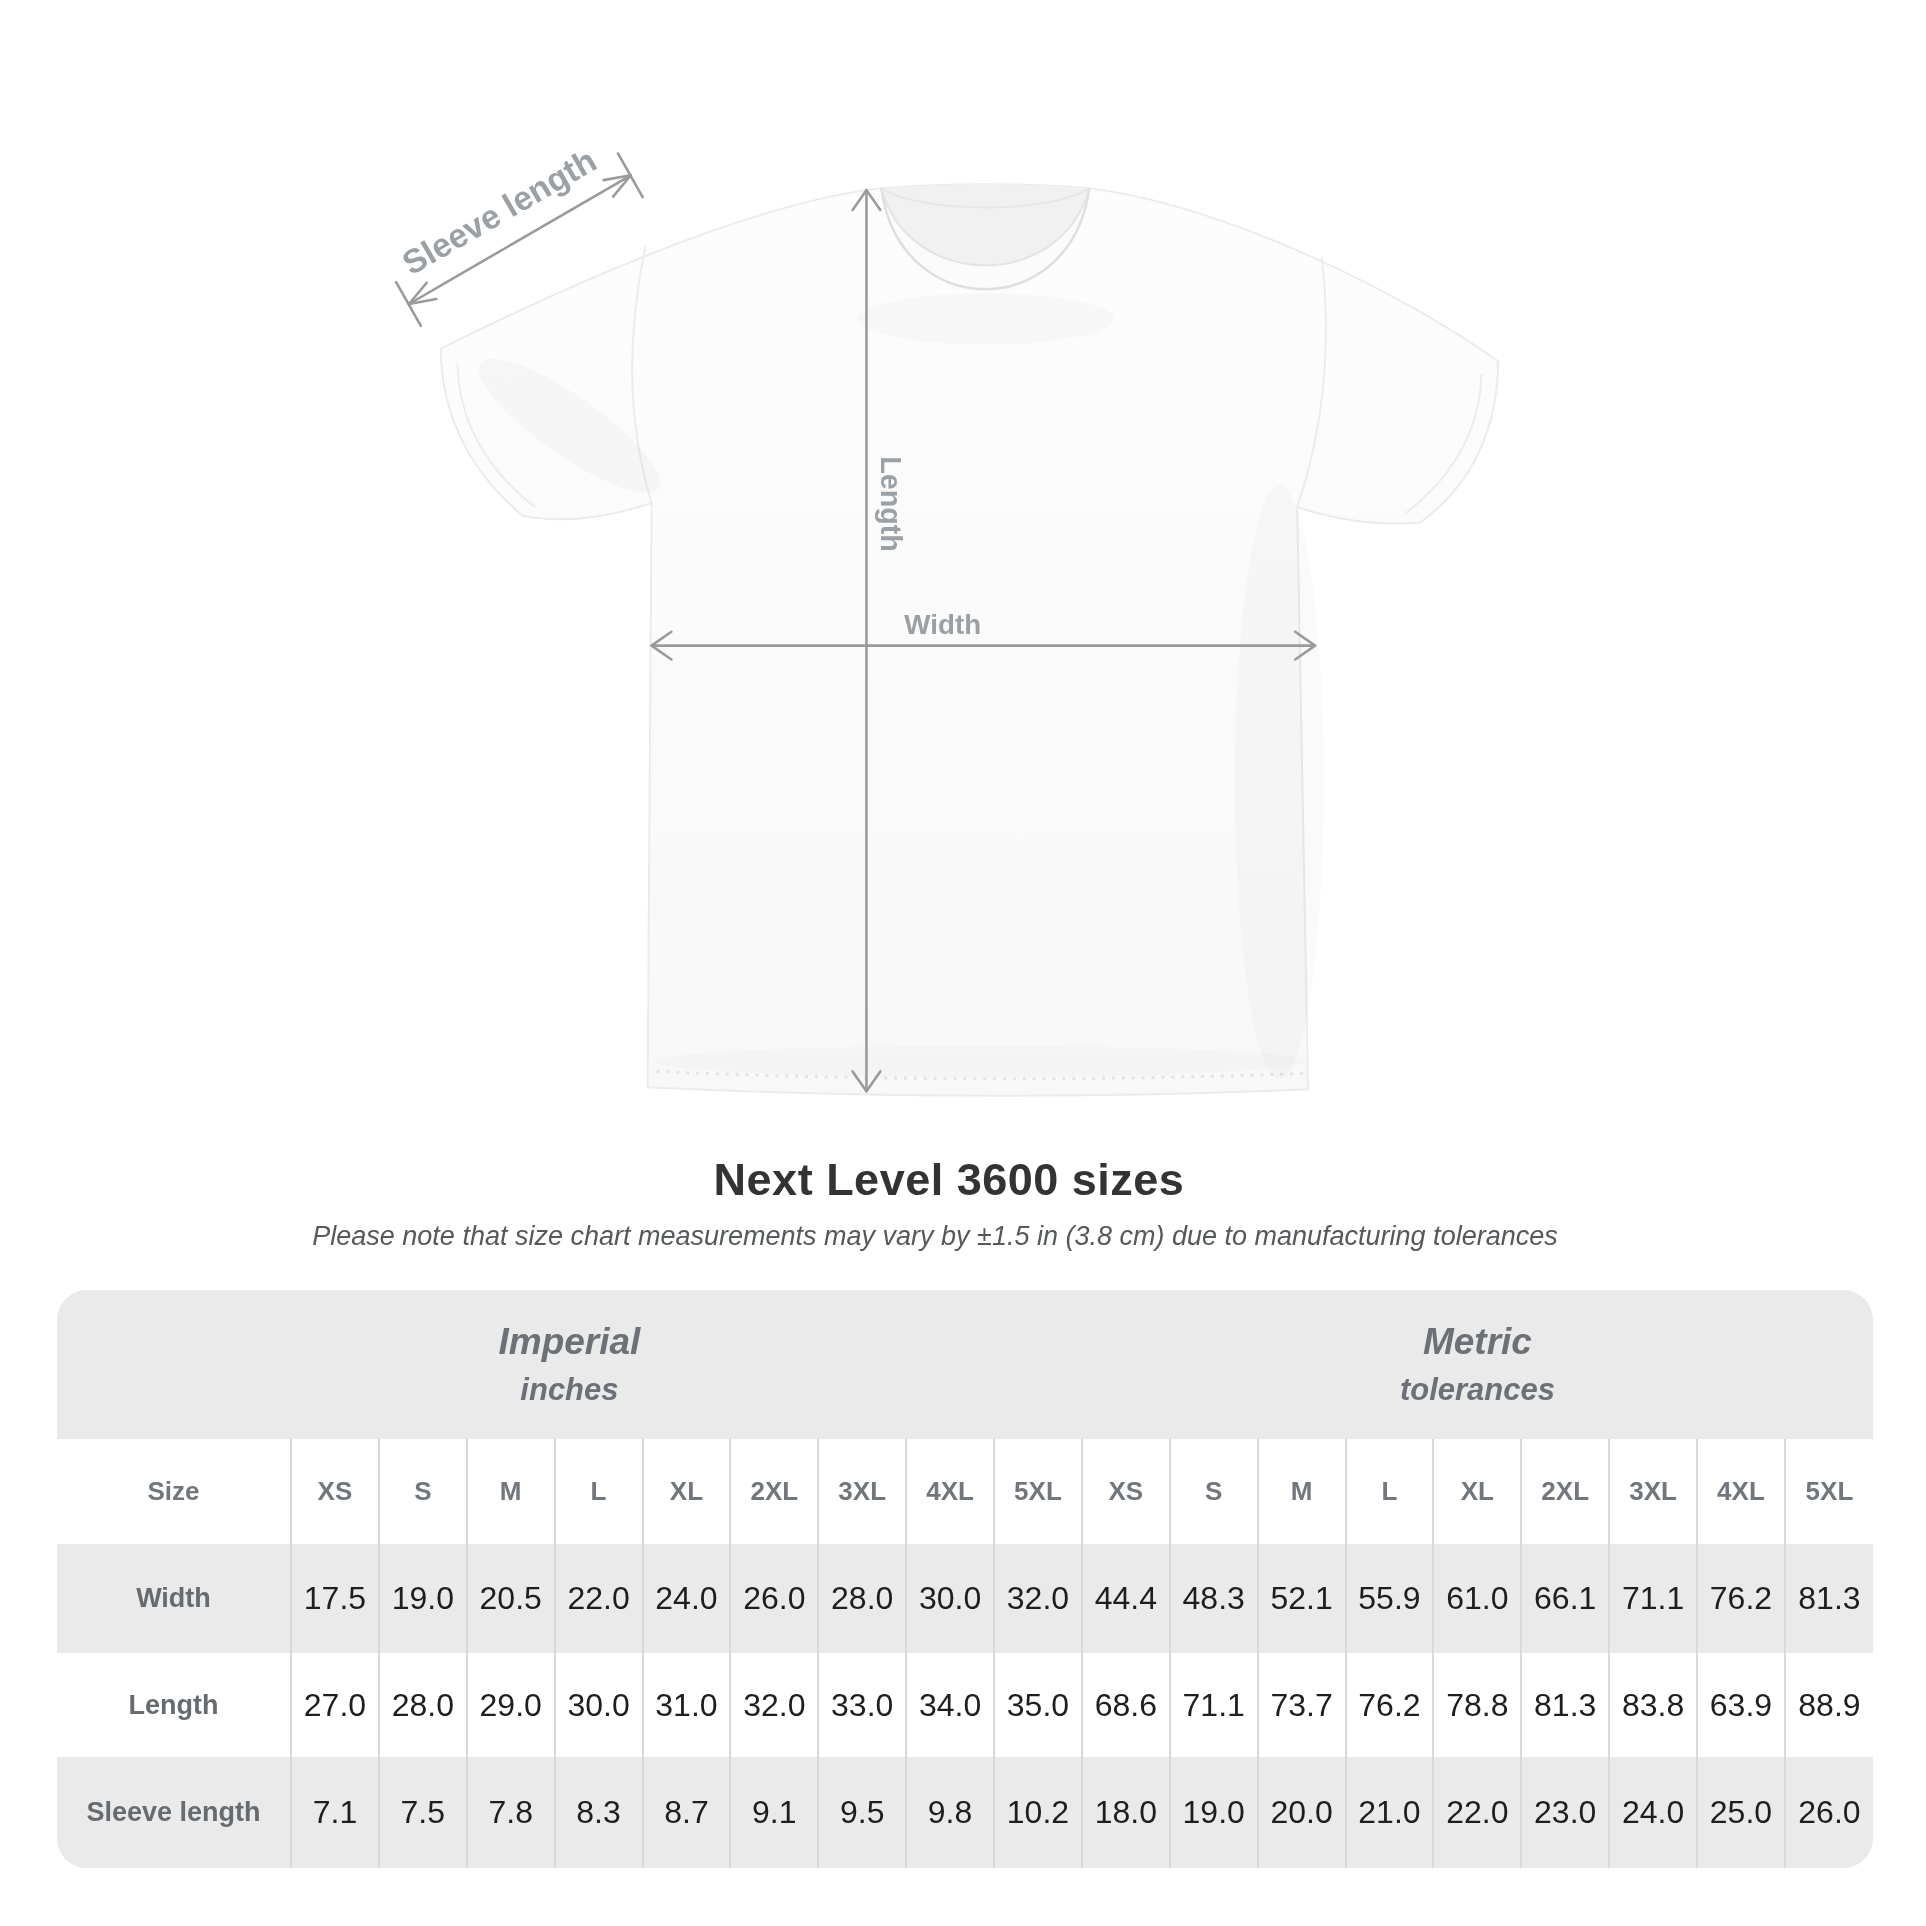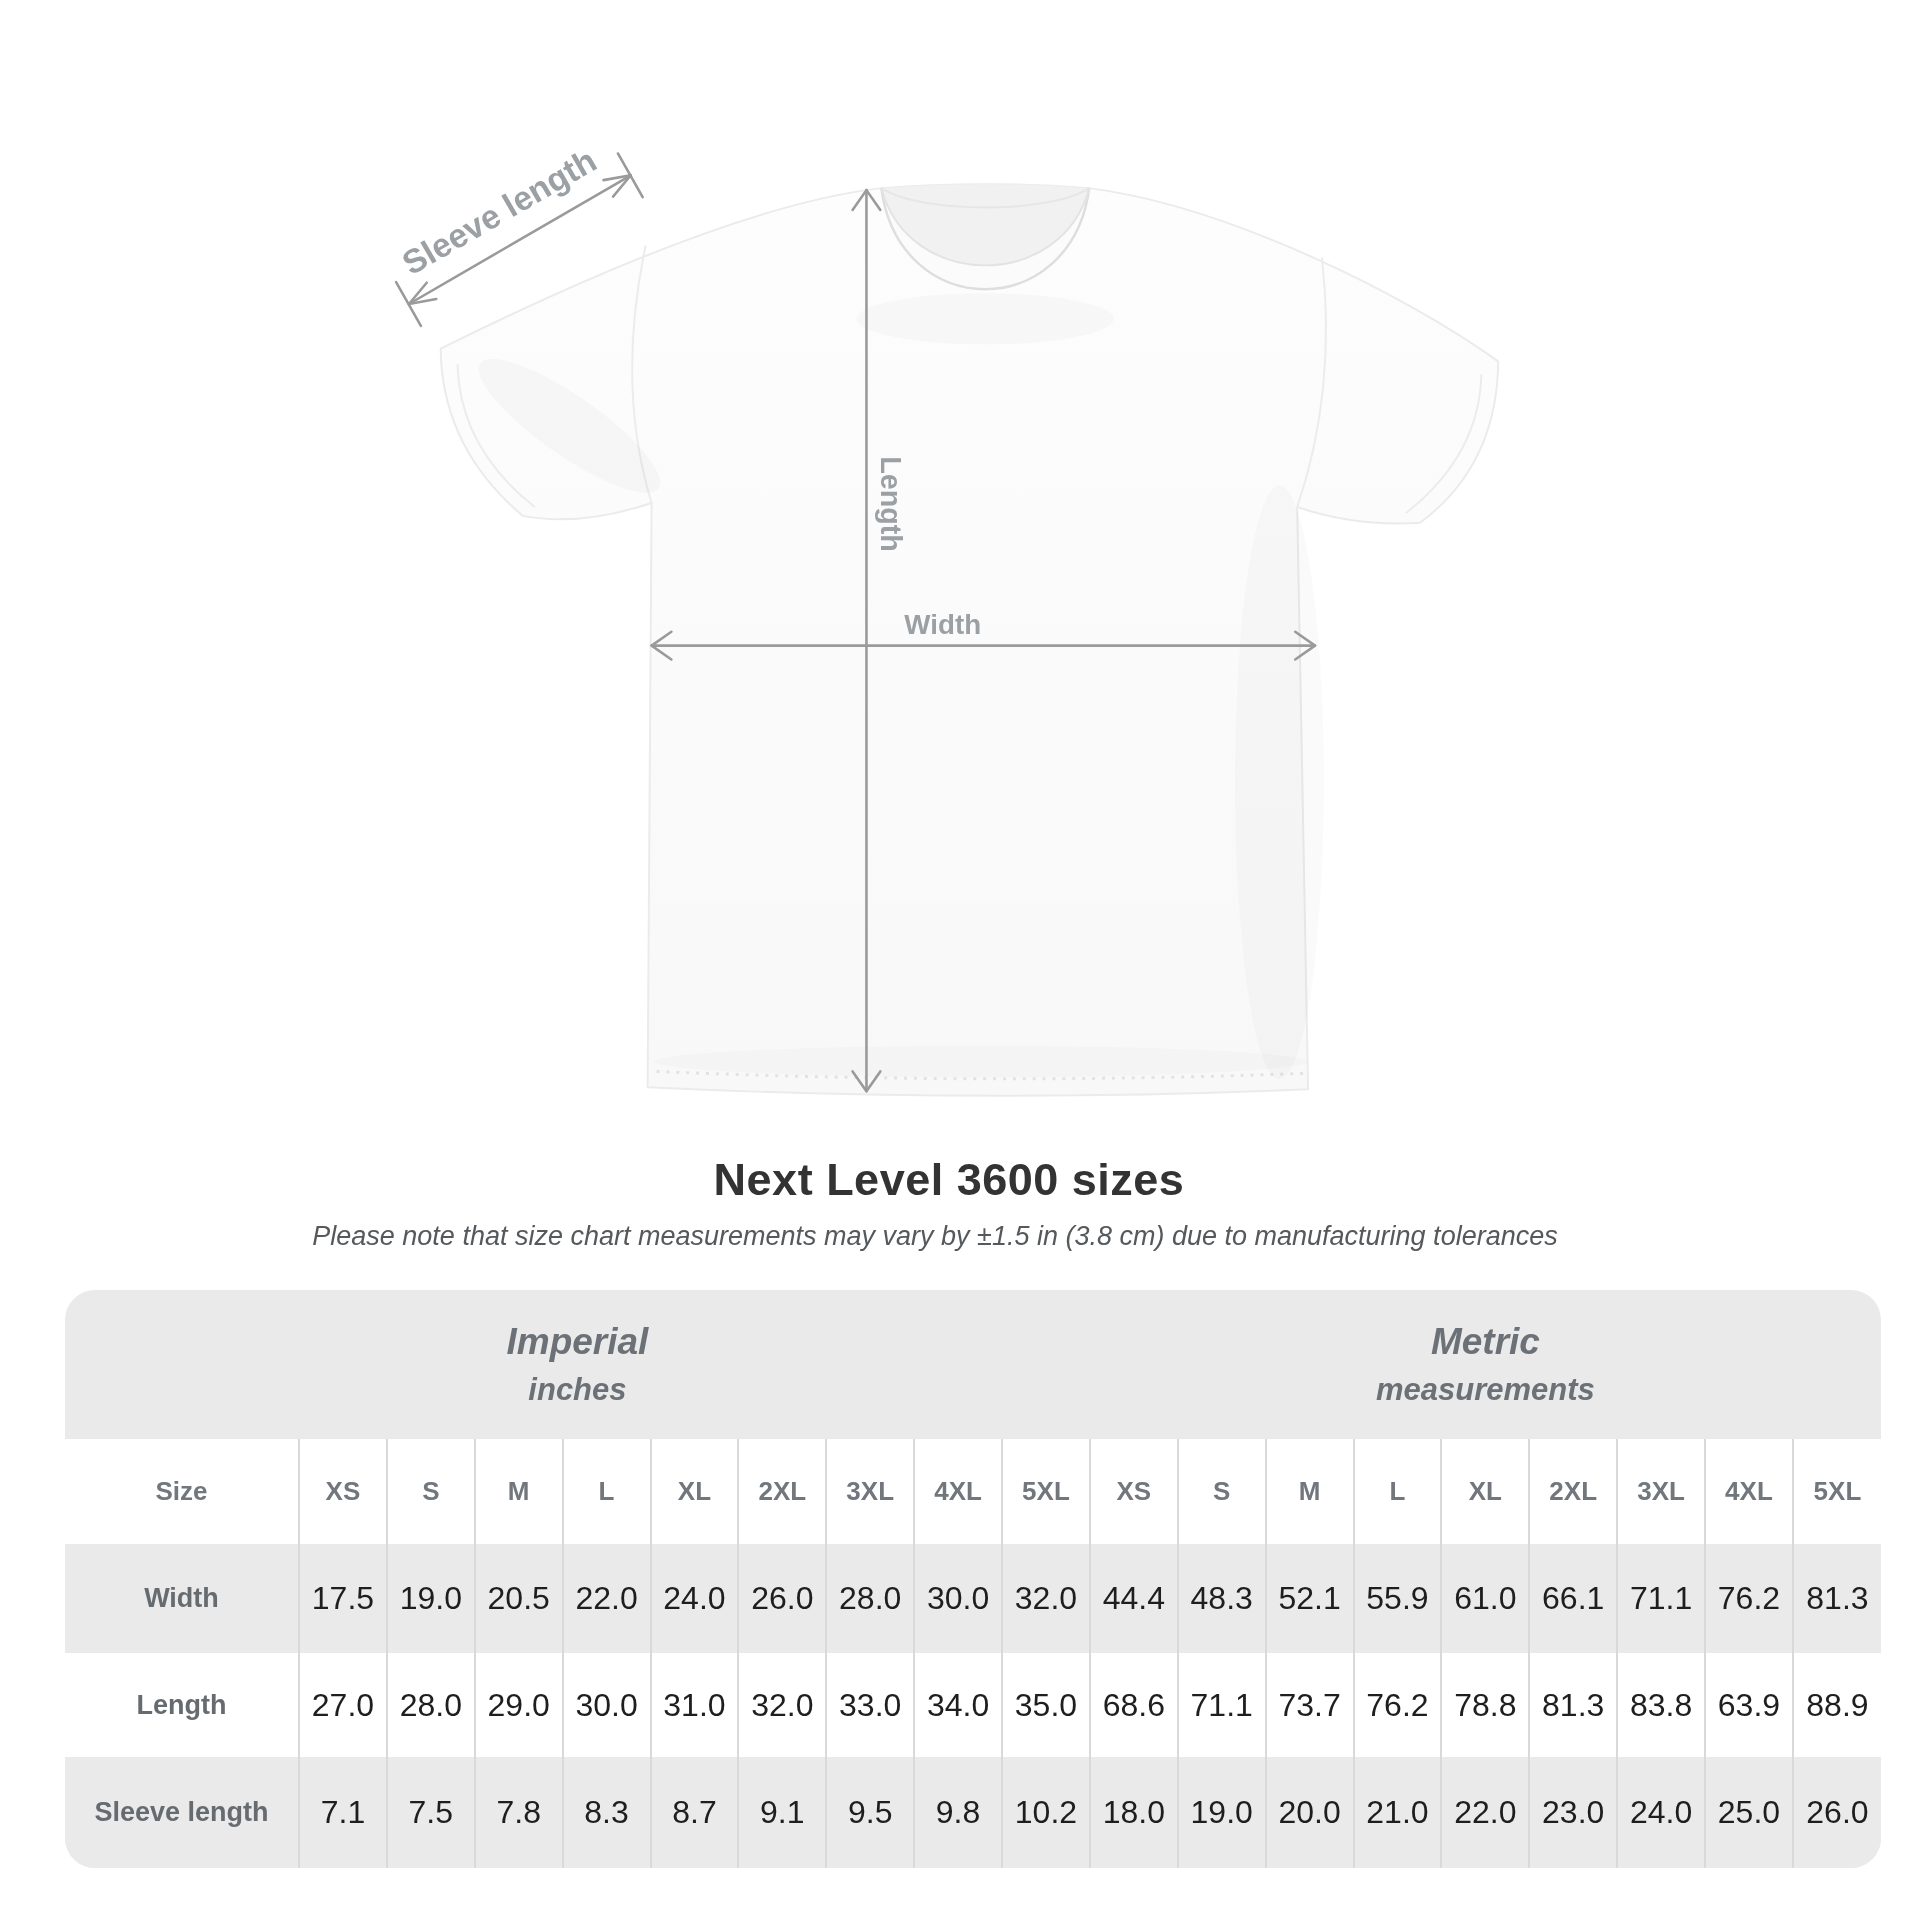--- a/index.html
+++ b/index.html
@@ -21,21 +21,21 @@
   .page-title{
     position:absolute;left:0;top:1154px;width:1898px;text-align:center;
     font-size:45px;font-weight:bold;color:var(--title);letter-spacing:0.5px;
   }
   .page-subtitle{
     position:absolute;left:0;top:1221px;width:1870px;text-align:center;
     font-size:27px;font-style:italic;color:var(--subtitle);
   }
   
   .table-wrap{
-    position:absolute;left:65px;top:1290px;width:1816px;height:578px;
+    position:absolute;left:57px;top:1290px;width:1816px;height:578px;
     background:var(--stripe);border-radius:30px;overflow:hidden;
   }
   table.size-table{
     width:100%;height:100%;border-collapse:collapse;table-layout:fixed;
   }
   .size-table col.c-label{width:234px;}
   .size-table td,.size-table th{padding:0;text-align:center;vertical-align:middle;}
   tr.band-row{height:149px;}
   tr.size-row{height:105px;}
   tr.width-row{height:109px;}
@@ -150,21 +150,21 @@
           <col>
       </colgroup>
       <tbody>
           <tr class="band-row">
         <th colspan="10">
           <div class="unit-title">Imperial</div>
           <div class="unit-sub">inches</div>
         </th>
         <th colspan="9">
           <div class="unit-title">Metric</div>
-          <div class="unit-sub">measurements</div>
+          <div class="unit-sub">tolerances</div>
         </th>
       </tr>
       <tr class="size-row">
         <th class="size-head">Size</th>
         <th class="size-head">XS</th>
         <th class="size-head">S</th>
         <th class="size-head">M</th>
         <th class="size-head">L</th>
         <th class="size-head">XL</th>
         <th class="size-head">2XL</th>

